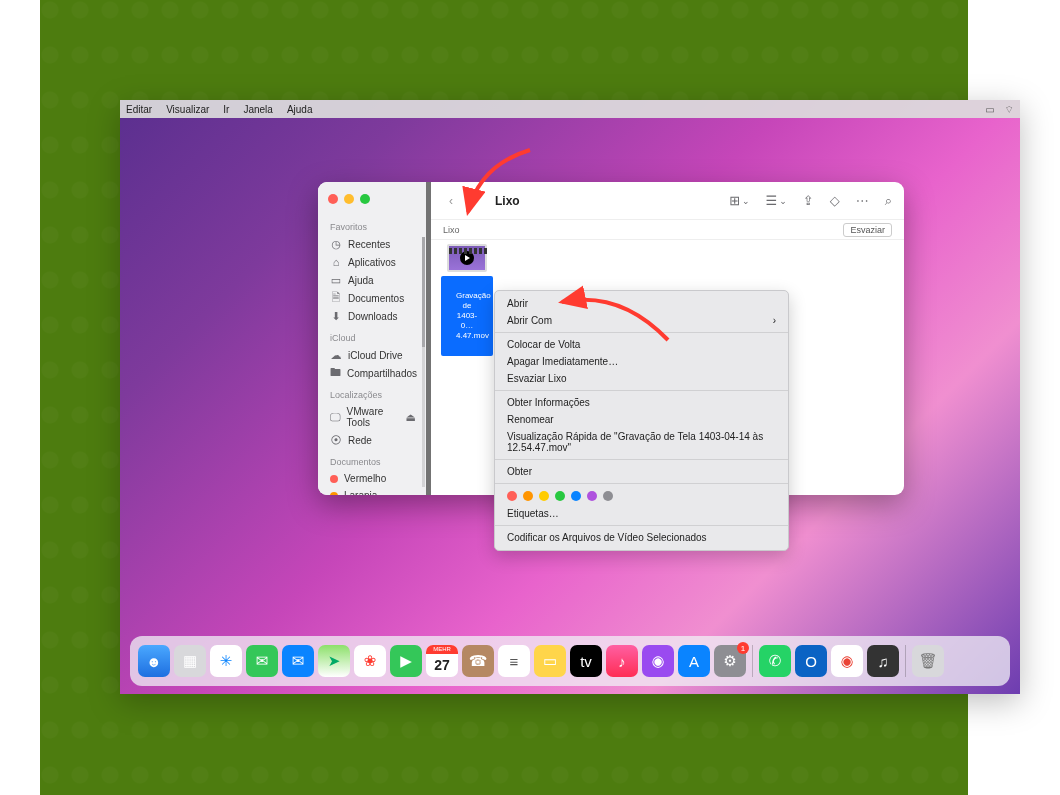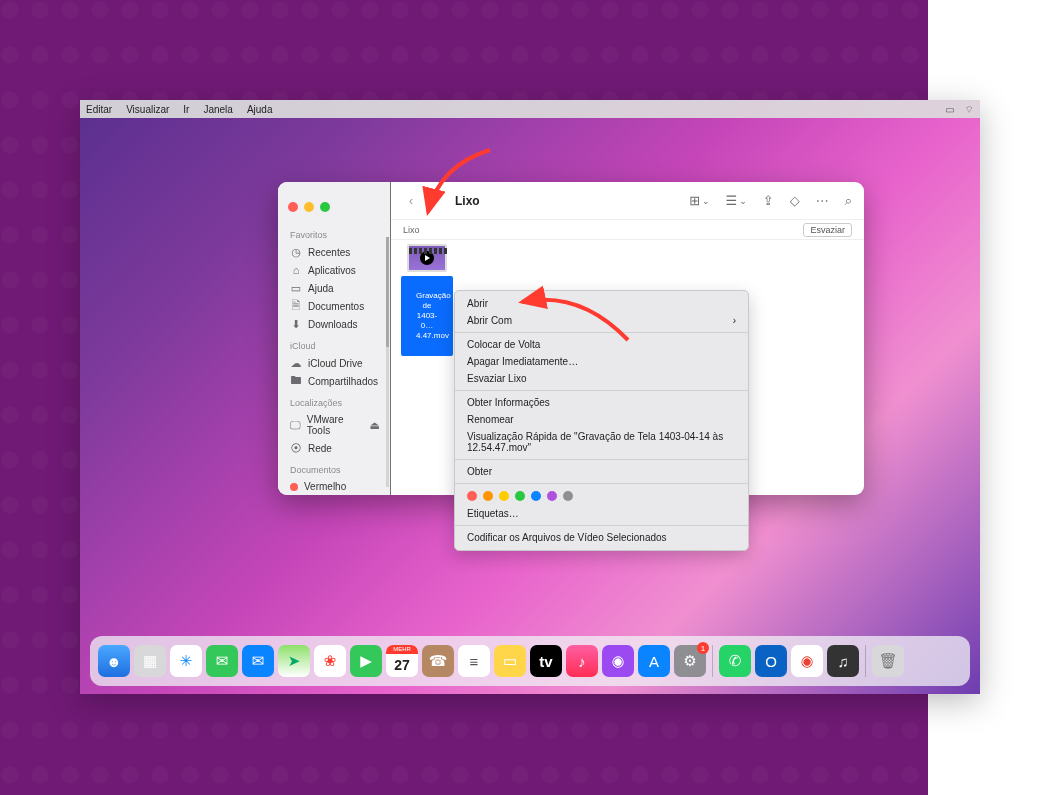--- a/index.html
+++ b/index.html
@@ -1,21 +1,22 @@
 <!DOCTYPE html>
 <html><head>
 <meta charset="utf-8">
 <style>
 * { margin: 0; padding: 0; box-sizing: border-box; font-family: -apple-system, "Helvetica Neue", Arial, sans-serif; }
 html, body { width: 1060px; height: 795px; overflow: hidden; }
 
 .outer-bg {
   width: 928px; height: 795px;
-  background: #701a75;
+  background: #4d7c0f;
   position: relative;
+  margin-left: 40px;
 }
 
 .pattern {
   position: absolute; inset: 0;
   background-image: radial-gradient(circle at 10px 10px, rgba(255,255,255,0.05) 8px, transparent 9px);
   background-size: 30px 45px;
   opacity: .5;
 }
 
 .screenshot {
@@ -48,22 +49,22 @@
   border-radius: 9px;
   box-shadow: 0 10px 30px rgba(0,0,0,.35);
   display: flex;
   overflow: visible;
 }
 .finder-sidebar {
   width: 113px;
   background: #f0f0f2;
   border-top-left-radius: 9px;
   border-bottom-left-radius: 9px;
-  border-right: 1px solid #737373;
-  padding: 16px 0 0 0;
+  border-right: 5px solid #737373;
+  padding: 8px 0 0 0;
   position: relative;
   overflow: hidden;
 }
 .sb-scroll-track {
   position: absolute; right: 1px; top: 55px; width: 3px; height: 250px;
   background: #d4d4d6;
 }
 .sb-scroll-thumb { position: absolute; top: 0; width: 3px; height: 110px; background: #a8a8ab; }
 
 .traffic { display: flex; gap: 6px; padding: 4px 10px 10px 10px; }
@@ -346,21 +347,21 @@
         <div class="dock-icon" style="background: linear-gradient(rgb(141, 224, 107), rgb(255, 255, 255)); color: rgb(0, 170, 102);">➤</div>
         <div class="dock-icon" style="background: rgb(255, 255, 255); color: rgb(255, 59, 48);">❀</div>
         <div class="dock-icon" style="background: rgb(52, 199, 89);">▶</div>
         <div class="dock-icon" style="background: rgb(255, 255, 255); color: rgb(34, 34, 34);">
           <div style="position:absolute;top:0;left:0;right:0;height:9px;background:#ff3b30;border-radius:7px 7px 0 0;font-size:6px;color:#fff;text-align:center;line-height:9px;">MEHR</div>
           <div style="margin-top:8px;font-weight:700;font-size:14px;">27</div>
         </div>
         <div class="dock-icon" style="background: rgb(181, 136, 99);">☎</div>
         <div class="dock-icon" style="background: rgb(255, 255, 255); color: rgb(85, 85, 85);">≡</div>
         <div class="dock-icon" style="background: rgb(255, 213, 74);">▭</div>
-        <div class="dock-icon" style="background: rgb(0, 0, 0); font-weight: bold;">tv</div>
+        <div class="dock-icon" style="background: rgb(0, 0, 0);">tv</div>
         <div class="dock-icon" style="background: linear-gradient(rgb(255, 95, 162), rgb(255, 45, 85));">♪</div>
         <div class="dock-icon" style="background: rgb(154, 74, 240);">◉</div>
         <div class="dock-icon" style="background: rgb(10, 132, 255);">A</div>
         <div class="dock-icon" style="background: rgb(142, 142, 147);">⚙<div class="badge">1</div></div>
         <div class="dock-sep"></div>
         <div class="dock-icon" style="background: rgb(37, 211, 102);">✆</div>
         <div class="dock-icon" style="background: rgb(10, 99, 196);">O</div>
         <div class="dock-icon" style="background: rgb(255, 255, 255); color: rgb(234, 67, 53);">◉</div>
         <div class="dock-icon" style="background: rgb(51, 51, 51);">♫</div>
         <div class="dock-sep"></div>

